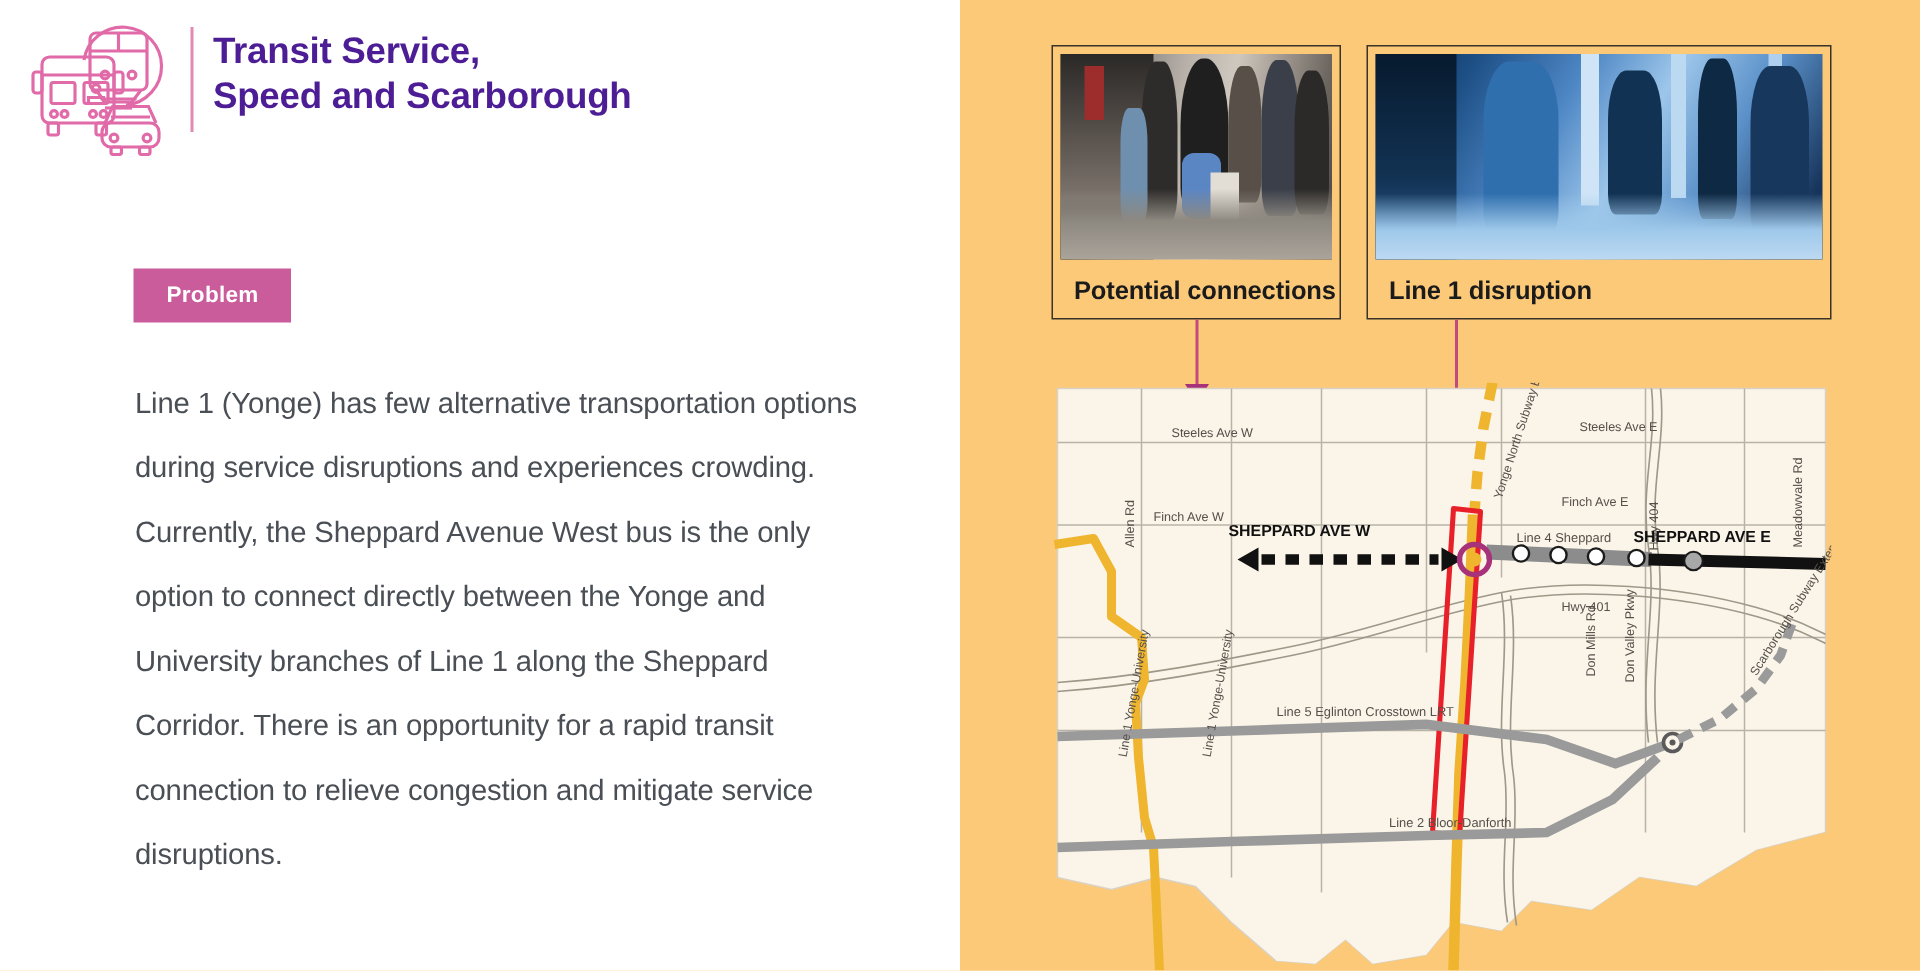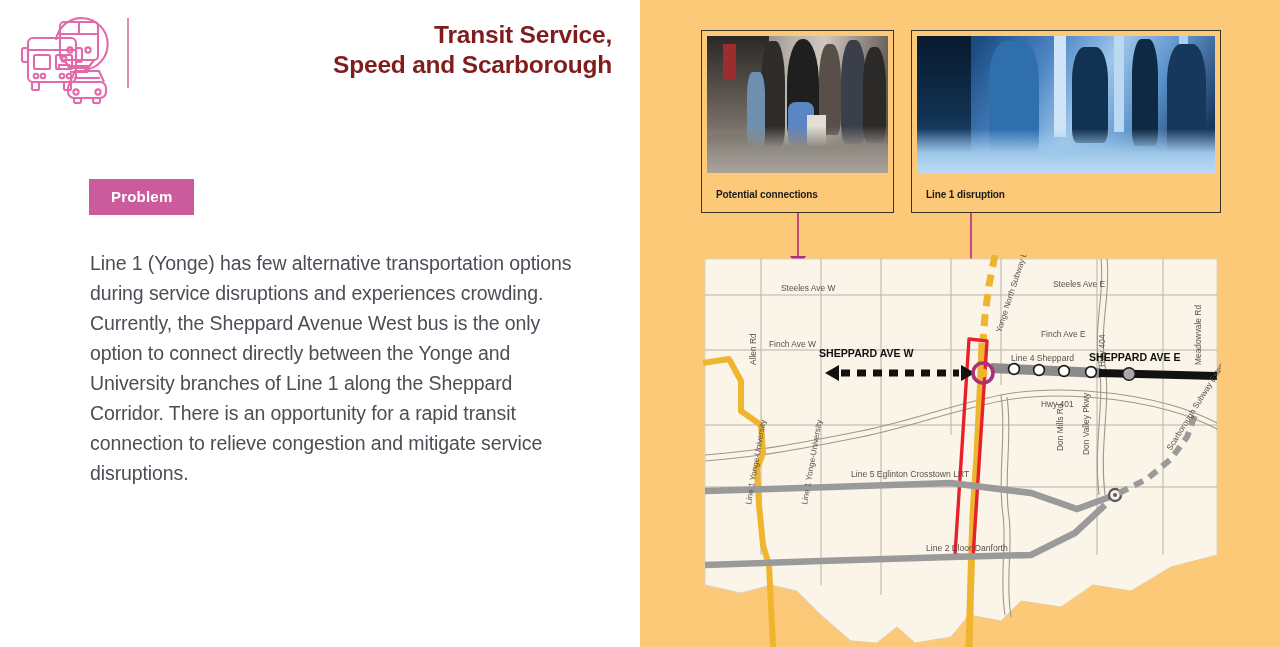--- a/index.html
+++ b/index.html
@@ -10,52 +10,51 @@
   .slide{position:relative;width:1280px;height:647px;}
 
   
   .left-panel{position:absolute;left:0;top:0;width:640px;height:647px;background:#ffffff;}
 
   .header{position:absolute;left:0;top:0;width:640px;height:120px;}
   .logo-icon{position:absolute;left:12px;top:6px;width:108px;height:98px;}
   .title-divider{position:absolute;left:127px;top:18px;width:2px;height:70px;background:#e08ab4;}
   .title-block{position:absolute;left:142px;top:20px;width:470px;}
   .title-line{
-    font-size:24.5px;font-weight:bold;color:#7f1d1d;line-height:30px;
+    font-size:24.5px;font-weight:bold;color:#4c1d95;line-height:30px;
     letter-spacing:-0.2px;
-    text-align:right;
   }
 
   .badge{
     position:absolute;left:89px;top:179px;
     background:#cb5c9c;color:#ffffff;
     font-size:15px;font-weight:bold;
     padding:9px 22px 10px 22px;
     letter-spacing:0.2px;
   }
 
   .body-text{
     position:absolute;left:90px;top:248px;width:500px;
-    font-size:19.5px;line-height:30px;color:#4a4f55;
+    font-size:19.5px;line-height:43px;color:#4a4f55;
     letter-spacing:-0.1px;
   }
 
   
   .right-panel{
     position:absolute;left:640px;top:0;width:640px;height:647px;background:#fbc977;
   }
 
   .photo-card{position:absolute;border:1.5px solid #3b3229;background:#fbc977;box-sizing:border-box;}
   .card-a{left:61px;top:30px;width:193px;height:183px;}
   .card-b{left:271px;top:30px;width:310px;height:183px;}
   .photo{position:absolute;left:5px;top:5px;right:5px;height:137px;overflow:hidden;}
   .card-caption{
     position:absolute;left:0;right:0;bottom:0;height:36px;
     display:flex;align-items:center;padding-left:14px;
-    font-size:10px;font-weight:bold;color:#1b1b1b;letter-spacing:-0.1px;
+    font-size:17px;font-weight:bold;color:#1b1b1b;letter-spacing:-0.1px;
   }
 
   
   .photoA{background:linear-gradient(100deg,#3b3a38 0%,#4d4743 14%,#8e8a85 26%,#b9b2ab 42%,#cfc8bf 58%,#9c948c 74%,#6d6761 88%,#474240 100%);}
   .photoA::before{
     content:"";position:absolute;left:0;top:0;width:34%;height:100%;
     background:linear-gradient(180deg,#2a2826 0%,#59524d 40%,#7c746c 70%,#38342f 100%);
   }
   .photoA::after{
     content:"";position:absolute;left:0;bottom:0;width:100%;height:34%;

